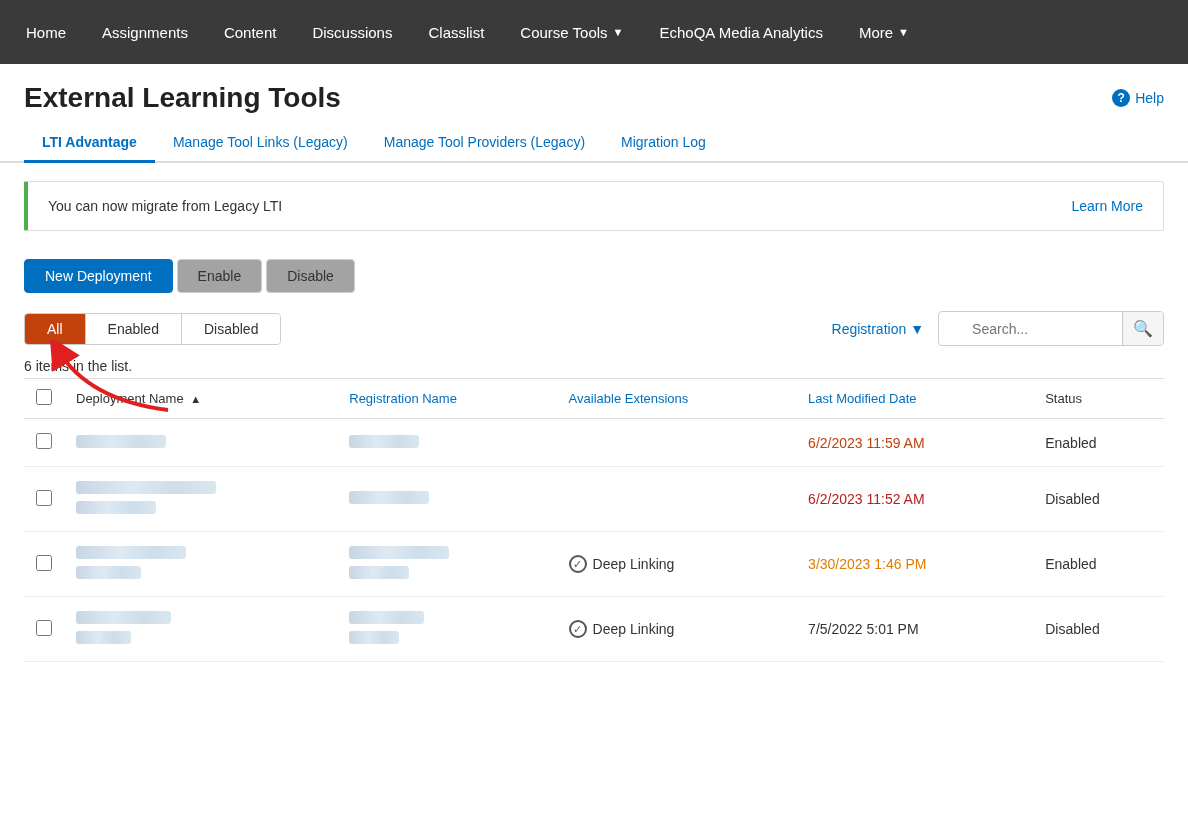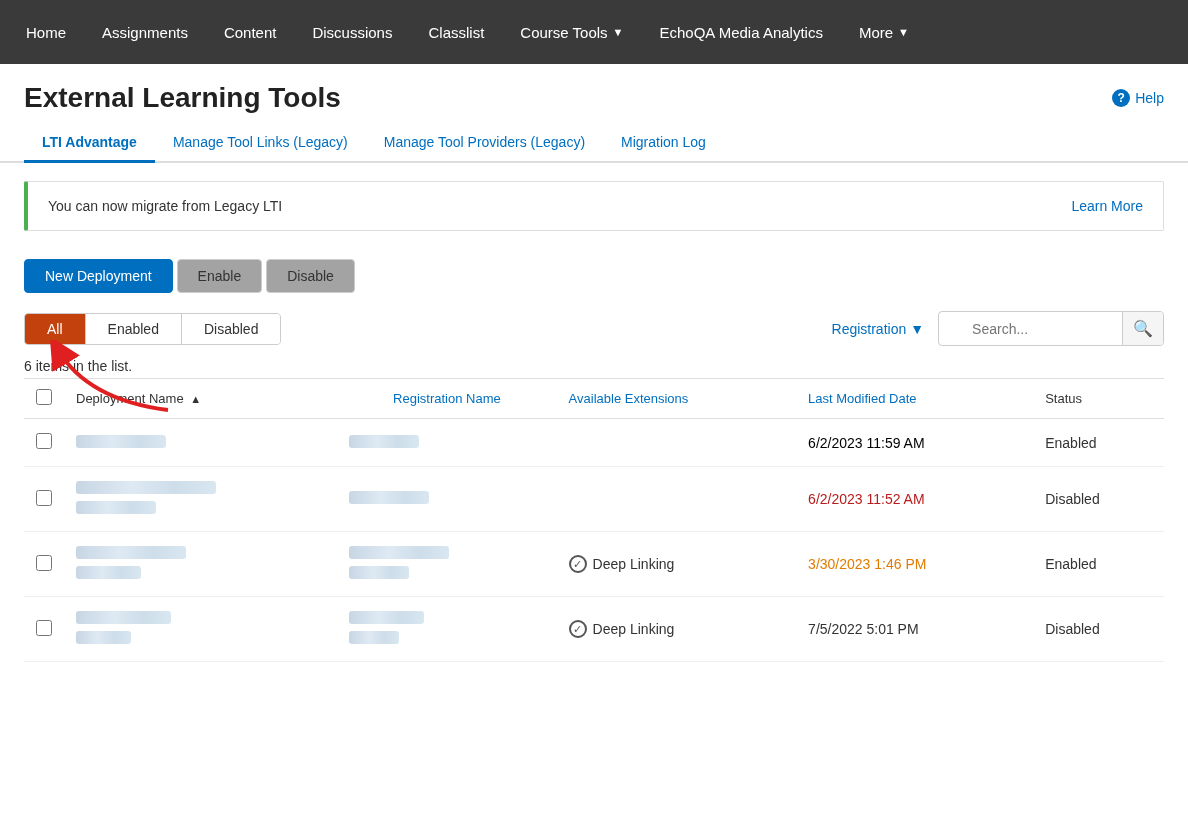--- a/index.html
+++ b/index.html
@@ -280,21 +280,21 @@
   <table>
     <thead>
       <tr>
         <th class="check-col">
           <input type="checkbox" style="">
         </th>
         <th class="dark">
           <span>Deployment Name</span>
           <span class="sort-icon">▲</span>
         </th>
-        <th style="color:#006fbf;text-align:center;">Registration Name</th>
+        <th style="color:#006fbf;">Registration Name</th>
         <th style="color:#006fbf;margin-top:9px;">Available Extensions</th>
         <th style="color:#006fbf;">Last Modified Date</th>
         <th class="dark">Status</th>
       </tr>
     </thead>
     <tbody id="table-body">
     <tr>
       <td class="check-col">
         <input type="checkbox" style="">
       </td>
@@ -306,21 +306,21 @@
       </td>
       <td style="cursor:pointer;">
         <span class="blurred" style="width:70px;"></span>
         
         
       </td>
       <td>
         
       </td>
       <td>
-        <span style="color: #000000;">6/2/2023 11:59 AM</span>
+        <span style="color: #c2410c;">6/2/2023 11:59 AM</span>
       </td>
       <td class="status-enabled">Enabled</td>
     </tr>
         <tr>
       <td class="check-col">
         <input type="checkbox" style="">
       </td>
       <td style="cursor:pointer;">
         <span class="blurred" style="width:140px;"></span>
         <br><span class="blurred" style="width:80px;margin-top:4px;display:inline-block;"></span>

